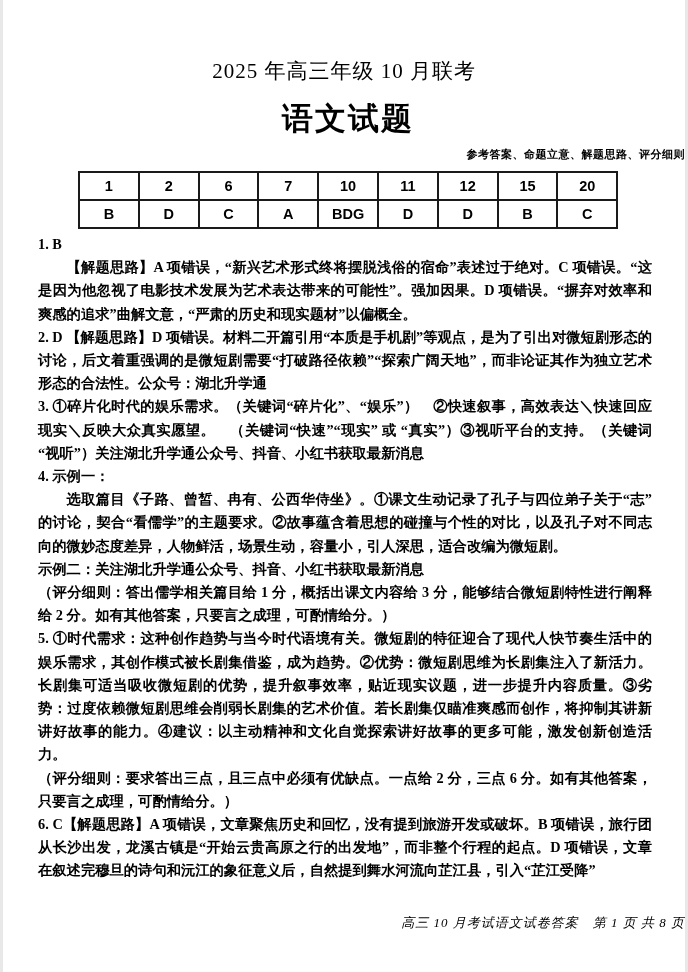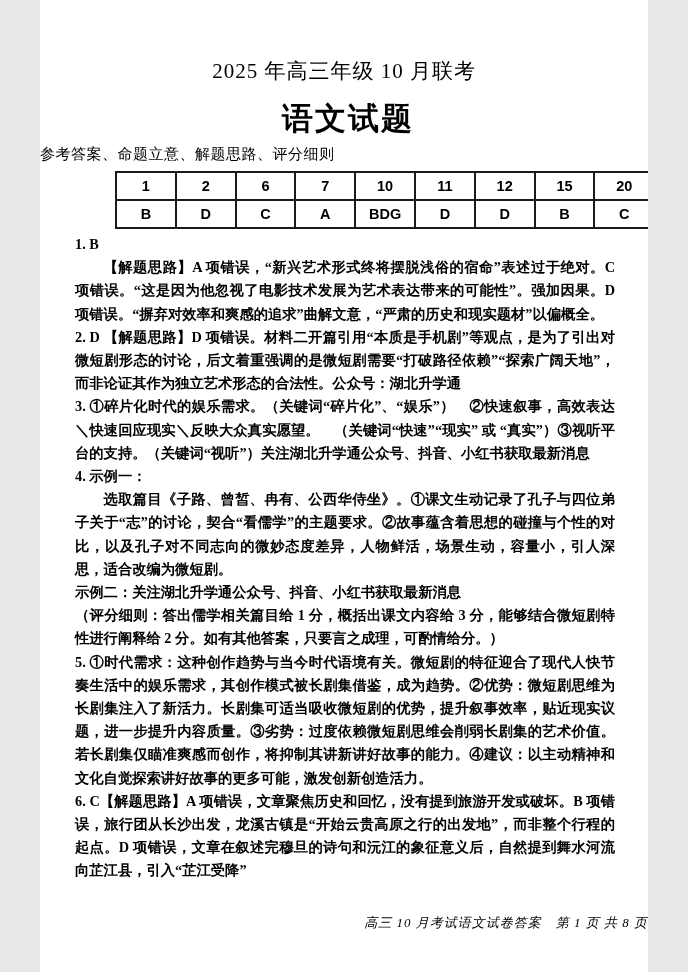--- a/index.html
+++ b/index.html
@@ -1,19 +1,19 @@
 <!DOCTYPE html>
 <html lang="zh"><head>
 <meta charset="utf-8">
 <style>
   * { margin: 0; padding: 0; box-sizing: border-box; }
   html, body { background: #e8e8e8; }
   .page {
     position: relative;
-    width: 608px;
+    width: 682px;
     height: 972px;
     margin: 0 auto;
     background: #ffffff;
     overflow: hidden;
     font-family: "Liberation Serif", "DejaVu Serif", serif;
     color: #000000;
   }
   .doc-title {
     padding-top: 57px;
     text-align: center;
@@ -26,24 +26,24 @@
     margin-top: 16px;
     text-align: center;
     font-size: 31px;
     line-height: 36px;
     font-weight: bold;
     letter-spacing: 2px;
     margin-left: 8px;
   }
   .answer-key-heading {
     margin-top: 7px;
-    text-align: left;
-    font-size: 15px;
+    text-align: right;
+    font-size: 11px;
     line-height: 20px;
-    font-weight: normal;
+    font-weight: bold;
     font-family: "Liberation Sans", "DejaVu Sans", sans-serif;
     letter-spacing: 0.5px;
   }
   .answer-table {
     margin: 7px 0 0 75px;
     border-collapse: collapse;
     table-layout: fixed;
     width: 538px;
   }
   .answer-table td {
@@ -116,18 +116,19 @@
   <div class="body-text" id="body-paragraphs">
       <p>1. B</p>
       <p class="indent">【解题思路】A 项错误，“新兴艺术形式终将摆脱浅俗的宿命”表述过于绝对。C 项错误。“这是因为他忽视了电影技术发展为艺术表达带来的可能性”。强加因果。D 项错误。“摒弃对效率和爽感的追求”曲解文意，“严肃的历史和现实题材”以偏概全。</p>
       <p>2. D 【解题思路】D 项错误。材料二开篇引用“本质是手机剧”等观点，是为了引出对微短剧形态的讨论，后文着重强调的是微短剧需要“打破路径依赖”“探索广阔天地”，而非论证其作为独立艺术形态的合法性。公众号：湖北升学通</p>
       <p>3. ①碎片化时代的娱乐需求。（关键词“碎片化”、“娱乐”）　②快速叙事，高效表达＼快速回应现实＼反映大众真实愿望。　（关键词“快速”“现实” 或 “真实”）③视听平台的支持。（关键词“视听”）关注湖北升学通公众号、抖音、小红书获取最新消息</p>
       <p>4. 示例一：</p>
       <p class="indent">选取篇目《子路、曾皙、冉有、公西华侍坐》。①课文生动记录了孔子与四位弟子关于“志”的讨论，契合“看儒学”的主题要求。②故事蕴含着思想的碰撞与个性的对比，以及孔子对不同志向的微妙态度差异，人物鲜活，场景生动，容量小，引人深思，适合改编为微短剧。</p>
       <p>示例二：关注湖北升学通公众号、抖音、小红书获取最新消息</p>
       <p>（评分细则：答出儒学相关篇目给 1 分，概括出课文内容给 3 分，能够结合微短剧特性进行阐释给 2 分。如有其他答案，只要言之成理，可酌情给分。）</p>
       <p>5. ①时代需求：这种创作趋势与当今时代语境有关。微短剧的特征迎合了现代人快节奏生活中的娱乐需求，其创作模式被长剧集借鉴，成为趋势。②优势：微短剧思维为长剧集注入了新活力。长剧集可适当吸收微短剧的优势，提升叙事效率，贴近现实议题，进一步提升内容质量。③劣势：过度依赖微短剧思维会削弱长剧集的艺术价值。若长剧集仅瞄准爽感而创作，将抑制其讲新讲好故事的能力。④建议：以主动精神和文化自觉探索讲好故事的更多可能，激发创新创造活力。</p>
+      <p>（评分细则：要求答出三点，且三点中必须有优缺点。一点给 2 分，三点 6 分。如有其他答案，只要言之成理，可酌情给分。）</p>
       <p>6. C【解题思路】A 项错误，文章聚焦历史和回忆，没有提到旅游开发或破坏。B 项错误，旅行团从长沙出发，龙溪古镇是“开始云贵高原之行的出发地”，而非整个行程的起点。D 项错误，文章在叙述完穆旦的诗句和沅江的象征意义后，自然提到舞水河流向芷江县，引入“芷江受降”</p>
     </div>
 
   <div class="page-footer">高三 10 月考试语文试卷答案　第 1 页 共 8 页</div>
 
 </div>
 
 </body></html>

